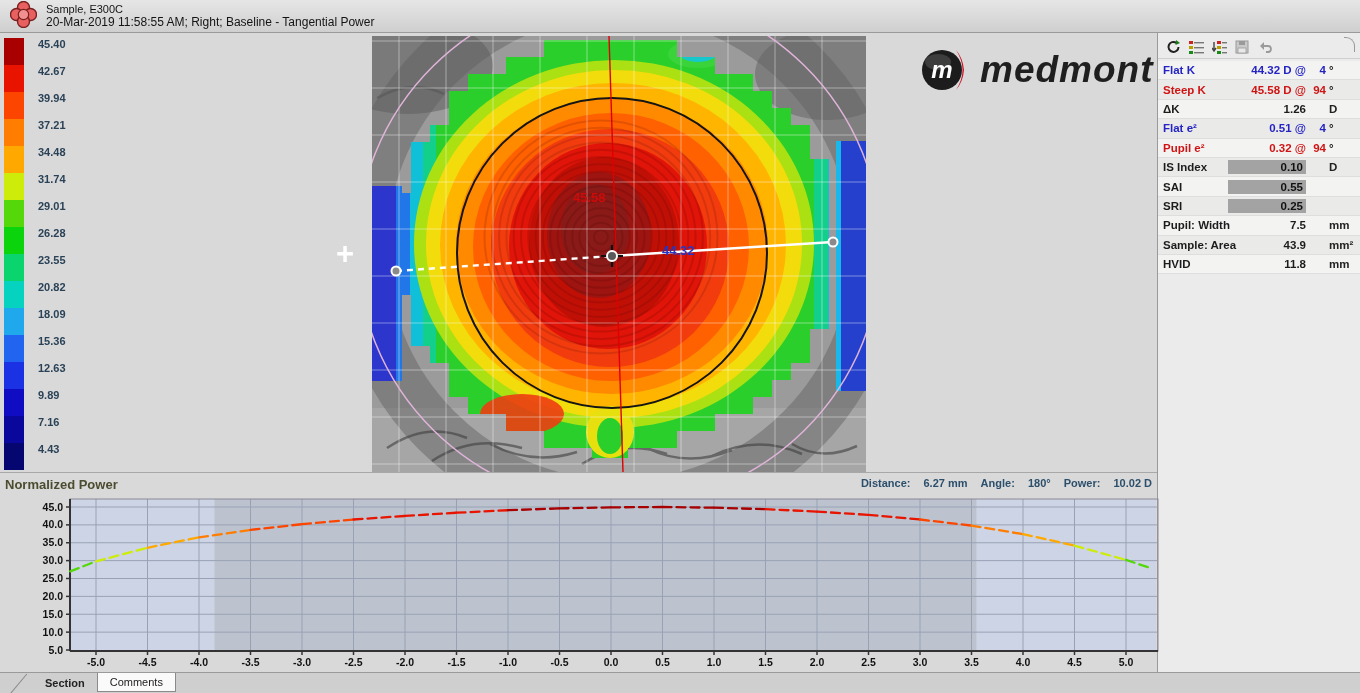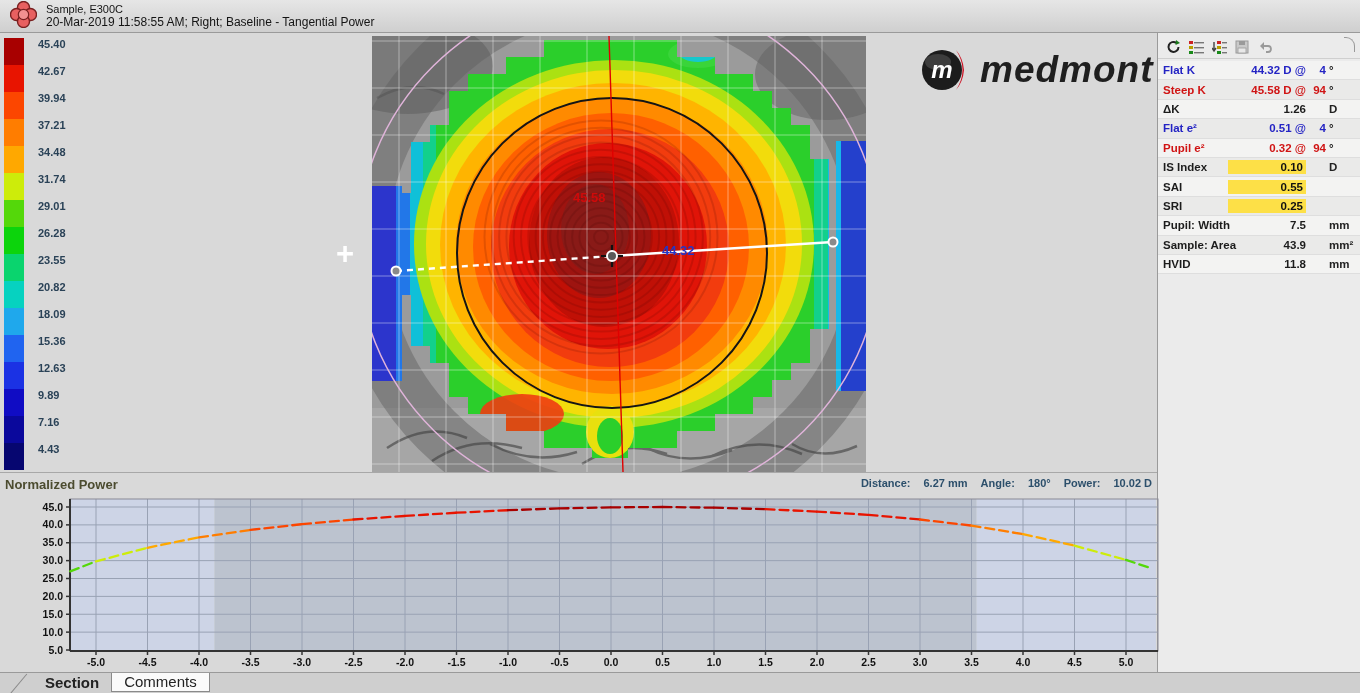--- a/index.html
+++ b/index.html
@@ -43,39 +43,39 @@
   #stats{margin-top:2px;}
   .srow{display:flex;align-items:center;height:18.4px;padding:0 4px 0 5px;
        font-size:11.5px;font-weight:bold;border-bottom:1px solid #dedede;}
   .srow:nth-child(odd){background:#f3f3f2;}
   .srow:nth-child(even){background:#eaeae9;}
   .s-lbl{flex:1 1 auto;white-space:nowrap;}
   .s-val{flex:0 0 auto;display:flex;align-items:center;justify-content:flex-end;}
   .s-main{white-space:pre;}
   .s-angle{width:20px;text-align:right;}
   .s-unit{width:27px;margin-left:3px;text-align:left;color:#222;}
-  .boxbg{background:#fde047;min-width:72px;text-align:right;padding:1px 3px;color:#111;}
+  .boxbg{background:#a3a3a3;min-width:72px;text-align:right;padding:1px 3px;color:#111;}
   .c-blue{color:#2424c4;} .c-red{color:#d01414;} .c-black{color:#1c1c1c;}
 
   
   #divider{position:absolute;left:0;top:472px;width:1157px;height:1px;background:#a8a8a8;}
   #npower{position:absolute;left:5px;top:477px;font-size:13px;font-weight:bold;color:#4c4c30;text-align:center;}
   #status{position:absolute;left:700px;top:477px;width:452px;text-align:right;
        font-size:11px;font-weight:bold;color:#2c4f6b;}
   #status span{margin-left:10px;}
 
   
   #chart-wrap{position:absolute;left:0;top:493px;width:1157px;height:178px;padding-left:8px;}
 
   
   #tabbar{position:absolute;left:0;top:672px;width:1360px;height:21px;background:#cfcfcf;
        border-top:1px solid #9a9a9a;display:flex;align-items:flex-start;box-sizing:border-box;}
   .diag{width:1px;height:26px;background:#8a8a8a;transform:rotate(40deg);
        margin:-2px 14px 0 18px;}
-  .tab{height:20px;line-height:20px;padding:0 12px;font-size:15px;color:#222;}
+  .tab{height:20px;line-height:20px;padding:0 12px;font-size:11px;color:#222;}
   .tab.active{font-weight:bold;}
   .tab.inactive{background:#fafafa;border:1px solid #8a8a8a;border-top:none;
        box-sizing:border-box;height:19px;line-height:18px;}
 </style>
 </head>
 <body>
 
 <div id="app">
 
   <div class="hdr">

